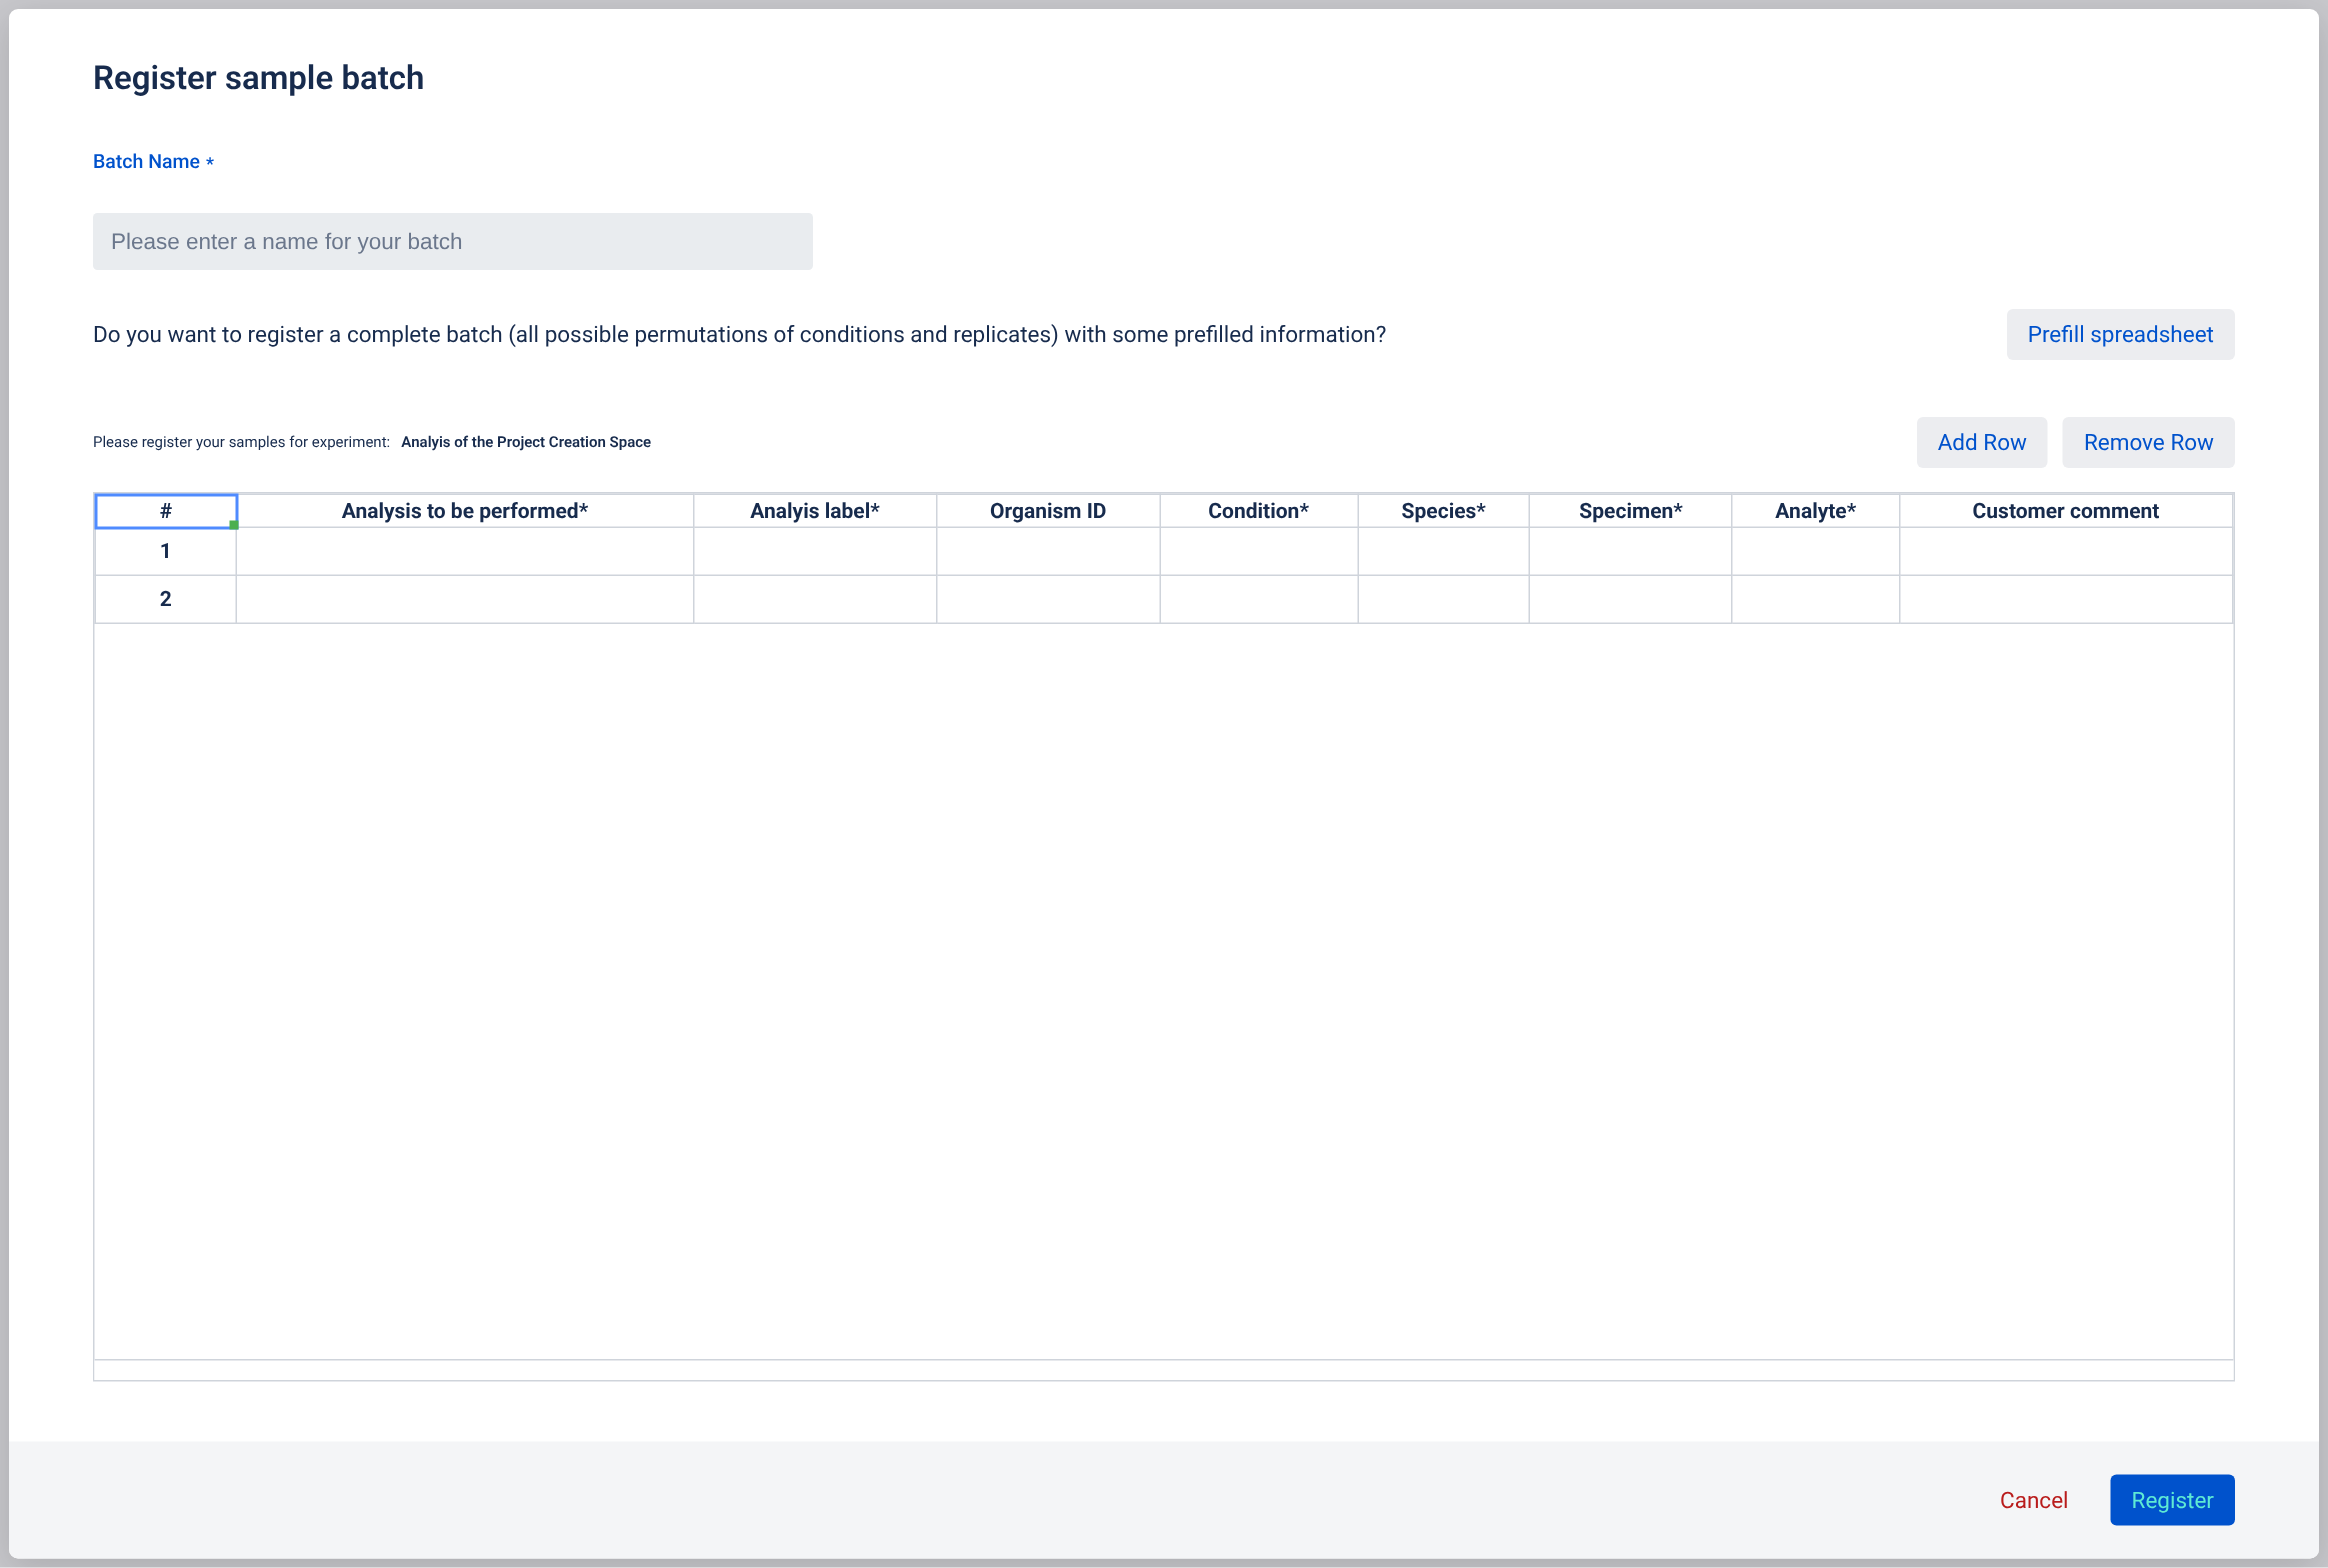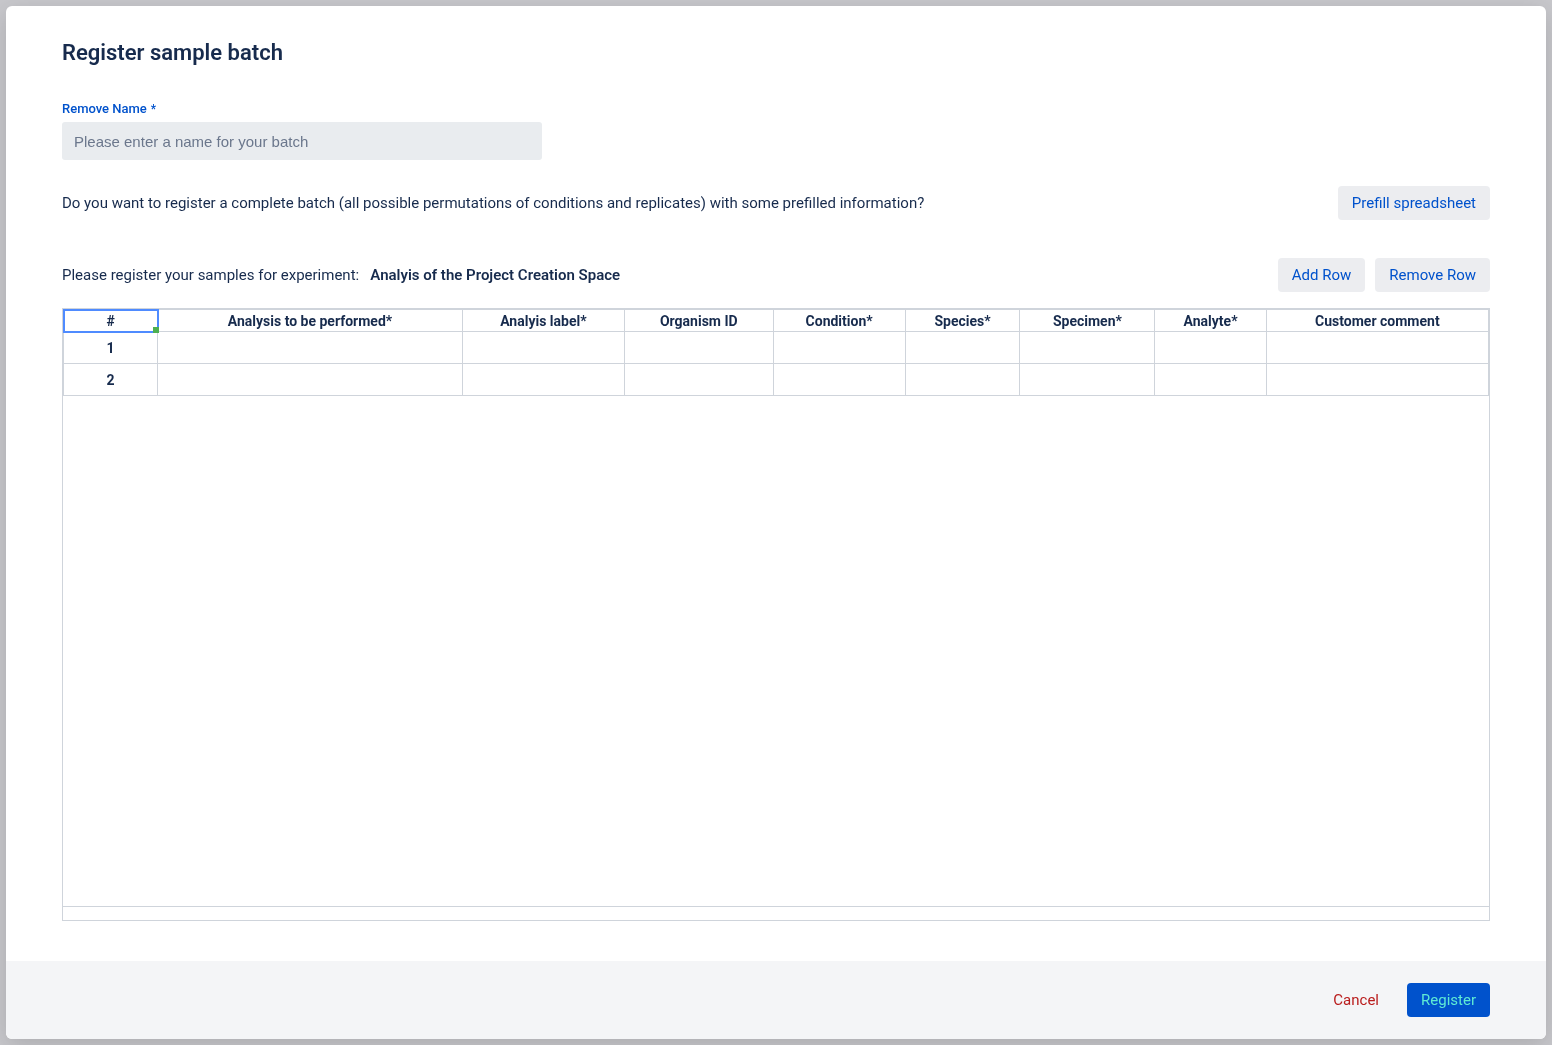--- a/index.html
+++ b/index.html
@@ -55,20 +55,21 @@
     }
     .text-input {
       width: 480px;
       height: 38px;
       background: #e9ecef;
       border: none;
       border-radius: 3px;
       padding: 0 12px;
       font-size: 15px;
       color: #1d4ed8;
+      margin-top: 20px;
     }
     .text-input::placeholder {
       color: #6B778C;
     }
     .row {
       display: flex;
       justify-content: space-between;
       align-items: center;
     }
     .prompt-row {
@@ -97,21 +98,21 @@
       color: #5eead4;
     }
     .btn-link {
       background: transparent;
       color: #b91c1c;
     }
     .register-row {
       margin-top: 38px;
     }
     .register-text {
-      font-size: 15px;
+      font-size: 10px;
       color: #172B4D;
     }
     .experiment-name {
       font-weight: 600;
     }
     .btn-group {
       display: flex;
       gap: 10px;
     }
     .spreadsheet-wrap {
@@ -192,21 +193,21 @@
     }
   </style>
 </head>
 <body>
 
 <div class="modal">
   <div class="modal-body">
     <h1 class="modal-title">Register sample batch</h1>
 
     <div class="field-label">
-      <span>Remove Name</span>
+      <span>Batch Name</span>
       <span class="req">*</span>
     </div>
     <input type="text" class="text-input" placeholder="Please enter a name for your batch" style="">
 
     <div class="row prompt-row">
       <div class="prompt-text">Do you want to register a complete batch (all possible permutations of conditions and replicates) with some prefilled information?</div>
       <button class="btn btn-secondary">Prefill spreadsheet</button>
     </div>
 
     <div class="row register-row">

